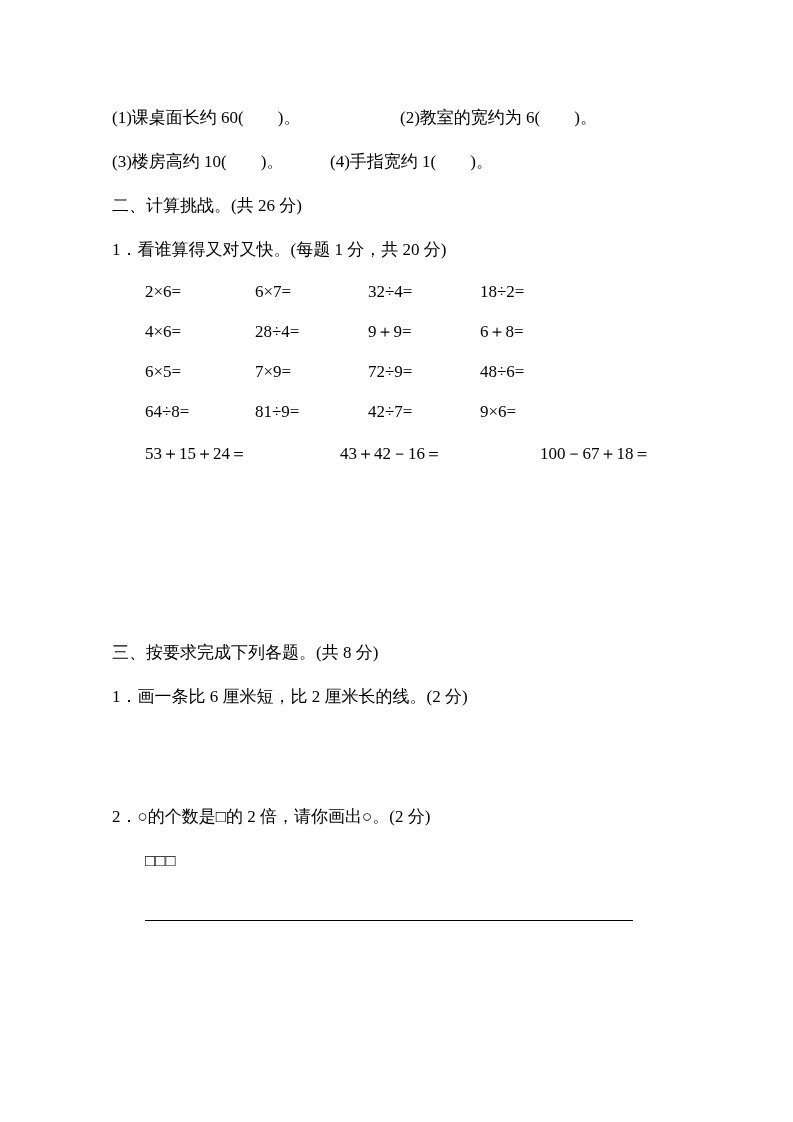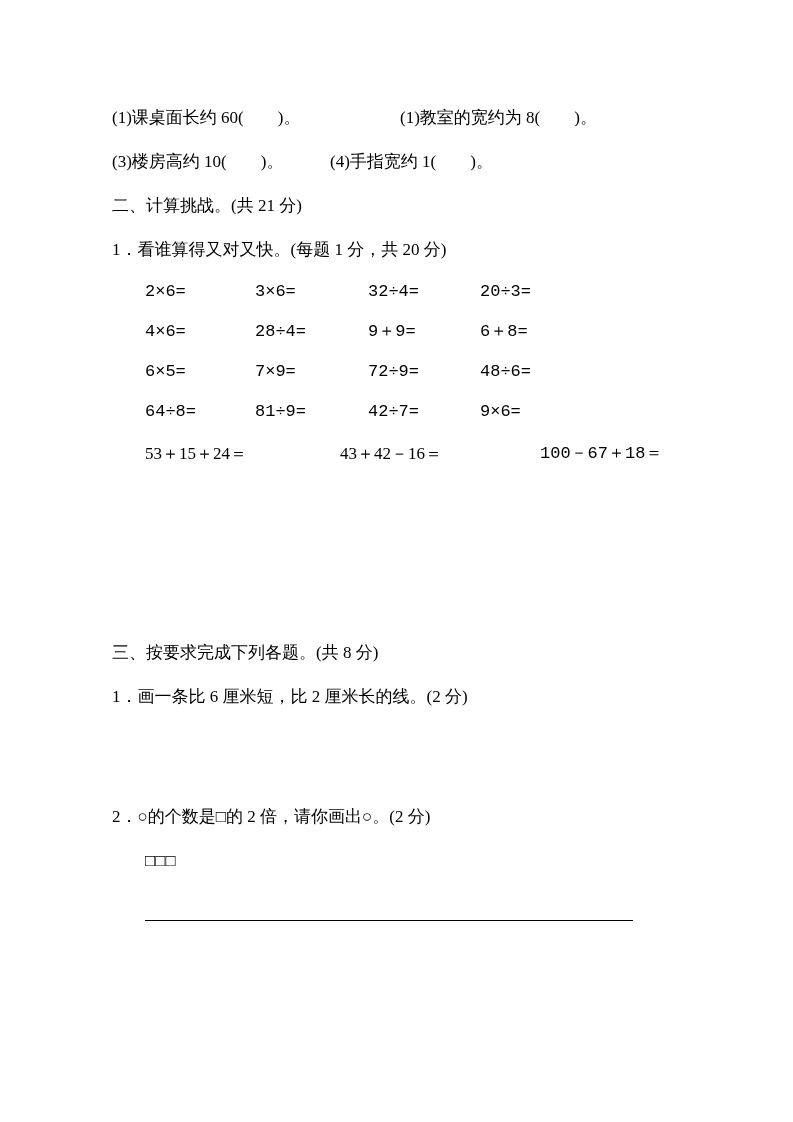--- a/index.html
+++ b/index.html
@@ -18,59 +18,58 @@
   }
   .line { height: 44px; line-height: 44px; white-space: pre; }
   .pair { display: flex; }
   .pair .w288 { width: 288px; white-space: pre; }
   .pair .w218 { width: 218px; white-space: pre; }
   .pair span { display: inline-block; }
   .oral-grid {
     display: grid;
     grid-template-columns: 110px 113px 112px 130px;
     margin-left: 33px;
-    font-family: Liberation Mono, monospace;
   }
   .oral-grid span { height: 40px; line-height: 40px; white-space: pre; }
   .vertical-line { display: flex; height: 44px; line-height: 44px; margin-left: 33px; }
   .vertical-line .v1 { width: 195px; white-space: pre; font-family: Liberation Serif, serif; }
   .vertical-line .v2 { width: 200px; white-space: pre; }
-  .vertical-line .v3 { white-space: pre; font-family: Liberation Mono, monospace; }
+  .vertical-line .v3 { white-space: pre; }
   .spacer-work { height: 155px; }
   .spacer-draw { height: 76px; }
   .spacer-ans { height: 28px; }
   .answer-line {
     margin-left: 33px;
     width: 488px;
     height: 10px;
     border-bottom: 1px solid #000000;
   }
 </style>
 </head>
 <body>
 
 <div class="page">
 
   <div class="line pair">
     <span class="w288">(1)课桌面长约 60(        )。</span>
-    <span>(1)教室的宽约为 8(        )。</span>
+    <span>(2)教室的宽约为 6(        )。</span>
   </div>
   <div class="line pair">
     <span class="w218">(3)楼房高约 10(        )。</span>
     <span>(4)手指宽约 1(        )。</span>
   </div>
 
-  <div class="line">二、计算挑战。(共 21 分)</div>
+  <div class="line">二、计算挑战。(共 26 分)</div>
   <div class="line">1．看谁算得又对又快。(每题 1 分，共 20 分)</div>
 
   <div class="oral-grid">
     <span>2×6=</span>
-    <span>3×6=</span>
+    <span>6×7=</span>
     <span>32÷4=</span>
-    <span>20÷3=</span>
+    <span>18÷2=</span>
     <span>4×6=</span>
     <span>28÷4=</span>
     <span>9＋9=</span>
     <span>6＋8=</span>
     <span>6×5=</span>
     <span>7×9=</span>
     <span>72÷9=</span>
     <span>48÷6=</span>
     <span>64÷8=</span>
     <span>81÷9=</span>

